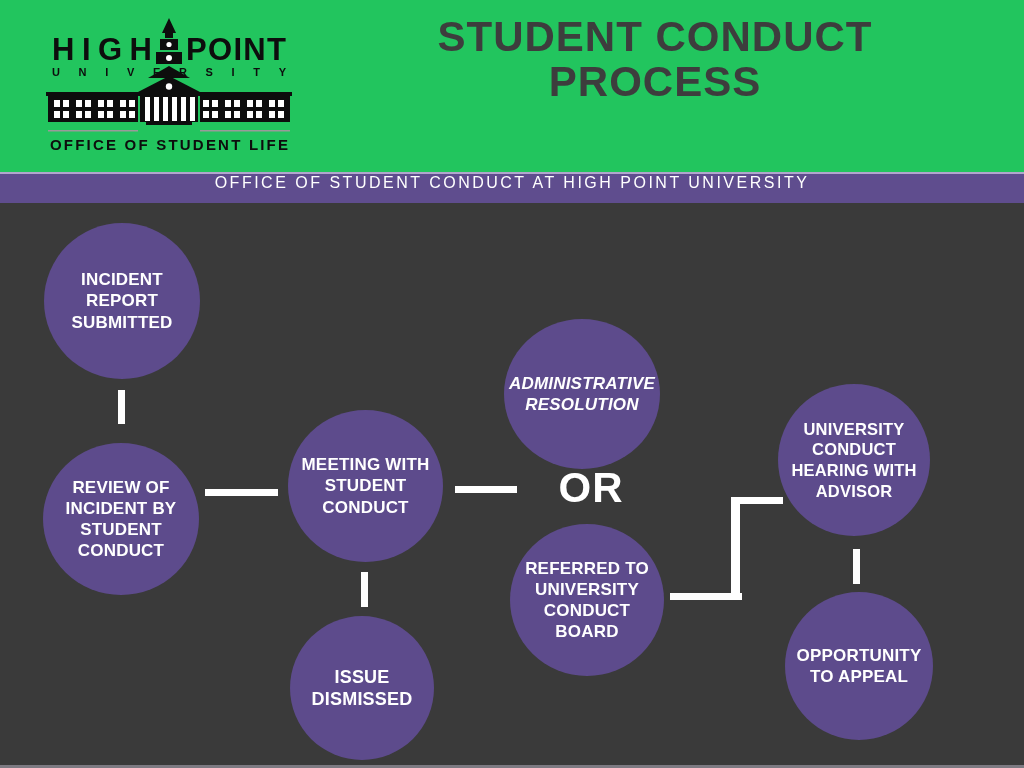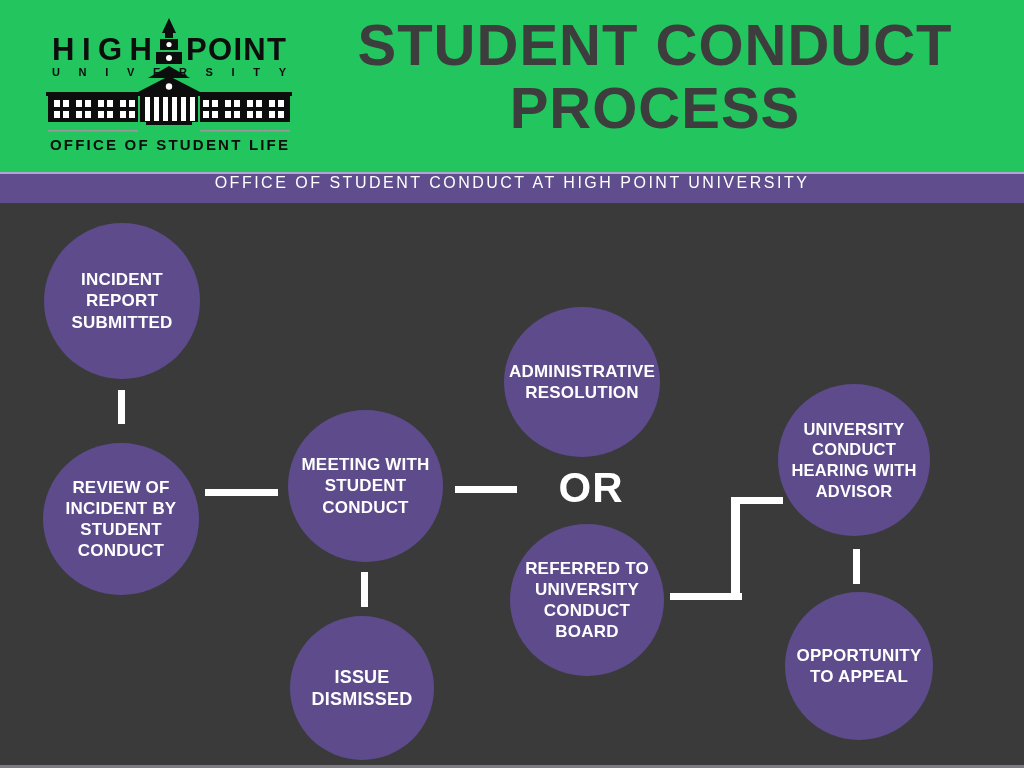--- a/index.html
+++ b/index.html
@@ -19,21 +19,21 @@
   
   .header{position:absolute;top:0;left:0;width:1024px;height:172px;background:#22c55e;}
   .logo{position:absolute;left:44px;top:12px;width:250px;height:144px;}
   .logo svg text{fill:var(--logo-black);font-family:"Liberation Sans",sans-serif;}
   .logo svg .shape{fill:var(--logo-black);}
   .logo svg .win{fill:#ffffff;}
   .logo svg .rule{fill:#9a9a9a;}
   .title{
     position:absolute;left:300px;top:14px;width:710px;
     text-align:center;color:var(--title-text);
-    font-weight:800;font-size:58px;line-height:1.08;letter-spacing:1px;
+    font-weight:800;font-size:42px;line-height:1.08;letter-spacing:1px;
   }
 
   
   .banner-edge{position:absolute;top:172px;left:0;width:1024px;height:2px;background:var(--banner-edge);}
   .banner{
     position:absolute;top:174px;left:0;width:1024px;height:29px;
     background:var(--banner-purple);display:flex;align-items:flex-start;justify-content:center;
   }
   .banner span{color:#fff;font-size:16px;font-weight:500;letter-spacing:2.5px;}
 
@@ -41,21 +41,21 @@
   .diagram{position:absolute;top:203px;left:0;width:1024px;height:697px;background:var(--background);}
   .node{
     position:absolute;border-radius:50%;background:var(--node-purple);
     color:#fff;display:flex;align-items:center;justify-content:center;
     text-align:center;font-weight:800;font-size:17px;line-height:1.25;
     letter-spacing:0.2px;white-space:pre-line;
   }
   .n1{left:44px;top:20px;width:156px;height:156px;}
   .n2{left:43px;top:240px;width:156px;height:152px;}
   .n3{left:288px;top:207px;width:155px;height:152px;}
-  .n4{left:504px;top:104px;width:156px;height:150px;}
+  .n4{left:504px;top:116px;width:156px;height:150px;font-style:italic;}
   .n5{left:510px;top:321px;width:154px;height:152px;}
   .n6{left:290px;top:413px;width:144px;height:144px;font-size:18px;}
   .n7{left:778px;top:181px;width:152px;height:152px;font-size:16.5px;}
   .n8{left:785px;top:389px;width:148px;height:148px;}
 
   .connector{position:absolute;background:var(--connector-white);}
   .v1{left:118px;top:187px;width:7px;height:34px;}
   .h1{left:205px;top:286px;width:73px;height:7px;}
   .h2{left:455px;top:283px;width:62px;height:7px;}
   .v2{left:361px;top:369px;width:7px;height:35px;}

